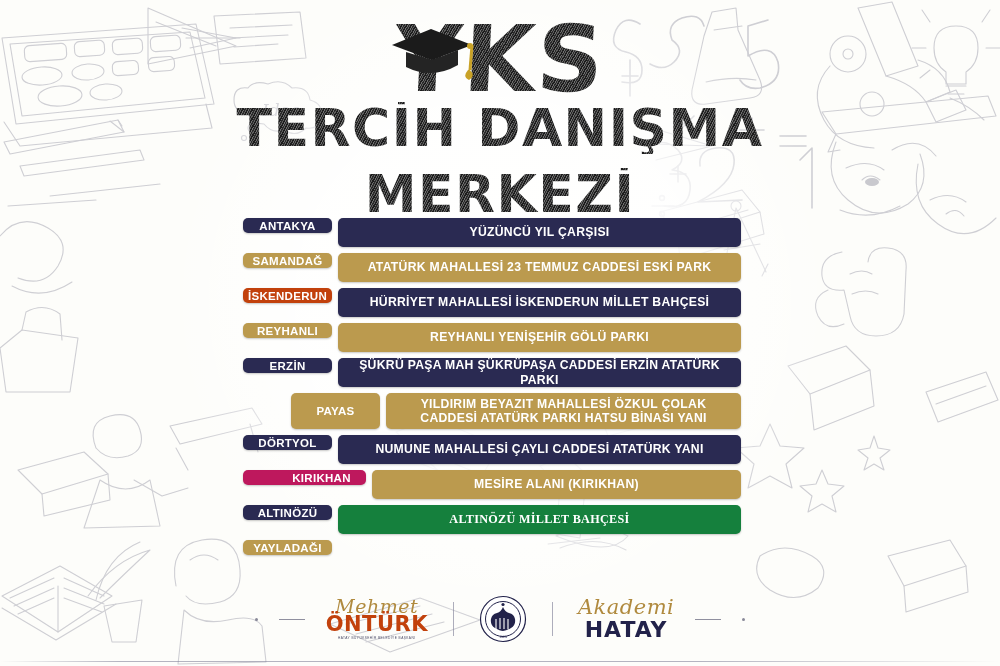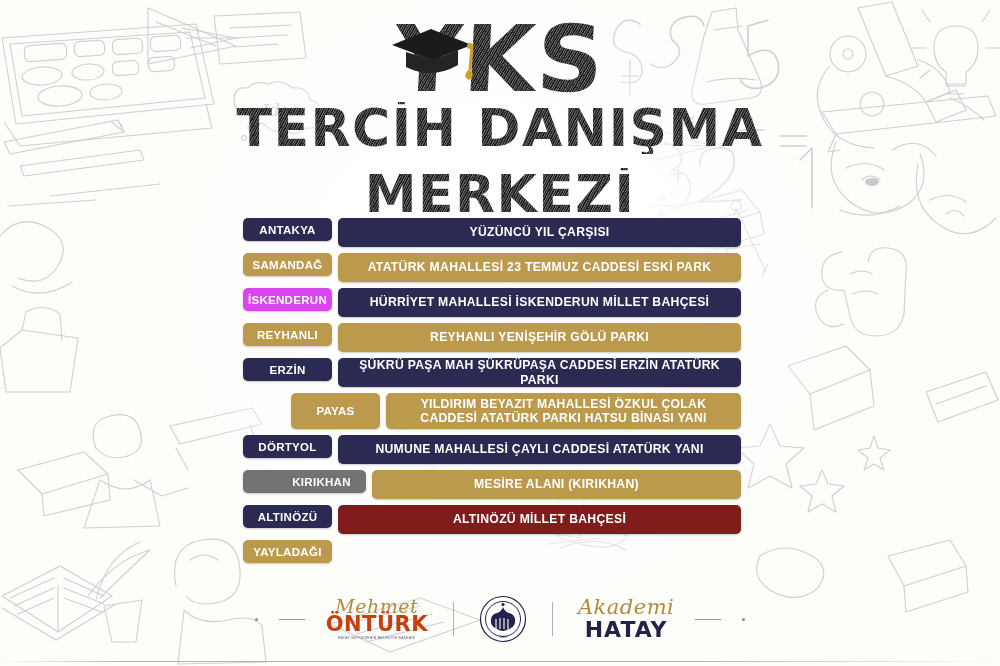--- a/index.html
+++ b/index.html
@@ -99,21 +99,21 @@
     font-weight: bold;
     box-shadow: 0 1px 2px rgba(0,0,0,0.22);
   }
   .row-label {
     width: 85px;
     min-width: 85px;
     font-size: 11.5px;
     letter-spacing: 0.3px;
     margin-right: 6px;
     padding: 0 2px;
-    height: 23px;
+    height: 15px;
   }
   .row-value {
     flex: 1;
     font-size: 12.2px;
     letter-spacing: 0.3px;
     line-height: 1.18;
     padding: 0 6px;
     height: 29px;
   }
   .row.tall .row-label, .row.tall .row-value { height: 36px; }
@@ -465,21 +465,21 @@
       <div class="row-label navy" style="background: rgb(42, 42, 82);">ANTAKYA</div>
       <div class="row-value navy" style="background: rgb(42, 42, 82);">YÜZÜNCÜ YIL ÇARŞISI</div>
     </div>
 
     <div class="row">
       <div class="row-label gold" style="background: rgb(187, 154, 78);">SAMANDAĞ</div>
       <div class="row-value gold" style="background: rgb(187, 154, 78);">ATATÜRK MAHALLESİ 23 TEMMUZ CADDESİ ESKİ PARK</div>
     </div>
 
     <div class="row">
-      <div class="row-label navy" style="background: #d946ef;">İSKENDERUN</div>
+      <div class="row-label navy" style="background: #c2410c;">İSKENDERUN</div>
       <div class="row-value navy" style="background: rgb(42, 42, 82);">HÜRRİYET MAHALLESİ İSKENDERUN MİLLET BAHÇESİ</div>
     </div>
 
     <div class="row">
       <div class="row-label gold" style="background: rgb(187, 154, 78);">REYHANLI</div>
       <div class="row-value gold" style="background: rgb(187, 154, 78);">REYHANLI YENİŞEHİR GÖLÜ PARKI</div>
     </div>
 
     <div class="row">
       <div class="row-label navy" style="background: rgb(42, 42, 82);">ERZİN</div>
@@ -490,27 +490,27 @@
       <div class="row-label gold" style="background: rgb(187, 154, 78); margin-left: 48px;">PAYAS</div>
       <div class="row-value gold" style="background: rgb(187, 154, 78);">YILDIRIM BEYAZIT MAHALLESİ ÖZKUL ÇOLAK CADDESİ ATATÜRK PARKI HATSU BİNASI YANI</div>
     </div>
 
     <div class="row">
       <div class="row-label navy" style="background: rgb(42, 42, 82);">DÖRTYOL</div>
       <div class="row-value navy" style="background: rgb(42, 42, 82);">NUMUNE MAHALLESİ ÇAYLI CADDESİ ATATÜRK YANI</div>
     </div>
 
     <div class="row">
-      <div class="row-label gold" style="background: #737373; padding-left: 36px;">KIRIKHAN</div>
+      <div class="row-label gold" style="background: #be185d; padding-left: 36px;">KIRIKHAN</div>
       <div class="row-value gold" style="background: rgb(187, 154, 78);">MESİRE ALANI (KIRIKHAN)</div>
     </div>
 
     <div class="row">
       <div class="row-label navy" style="background: rgb(42, 42, 82);">ALTINÖZÜ</div>
-      <div class="row-value navy" style="background: #7f1d1d;">ALTINÖZÜ MİLLET BAHÇESİ</div>
+      <div class="row-value navy" style="background: #15803d; font-family: Liberation Serif, serif;">ALTINÖZÜ MİLLET BAHÇESİ</div>
     </div>
 
     <div class="row">
       <div class="row-label gold" style="background: rgb(187, 154, 78);">YAYLADAĞI</div>
     </div>
   </div>
 
   <div id="footer">
 
     <div class="foot-dot"></div>

